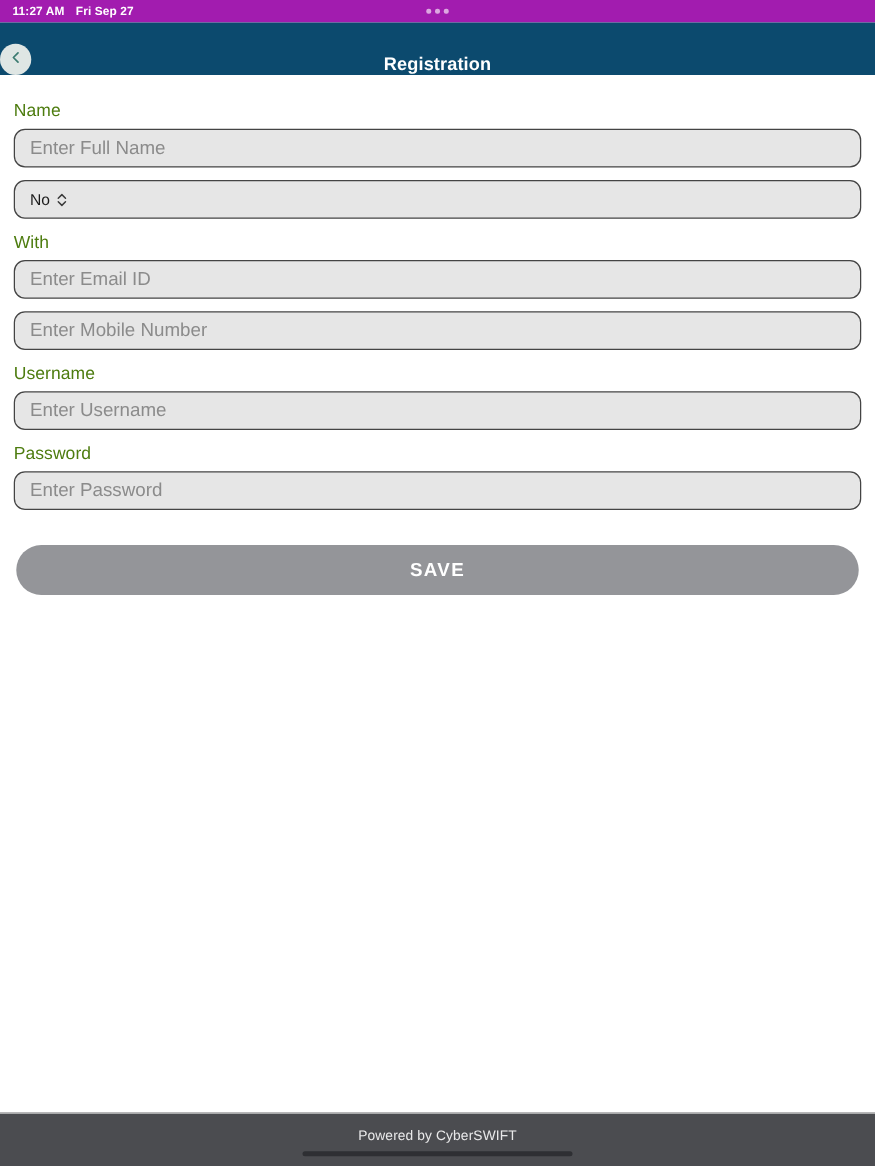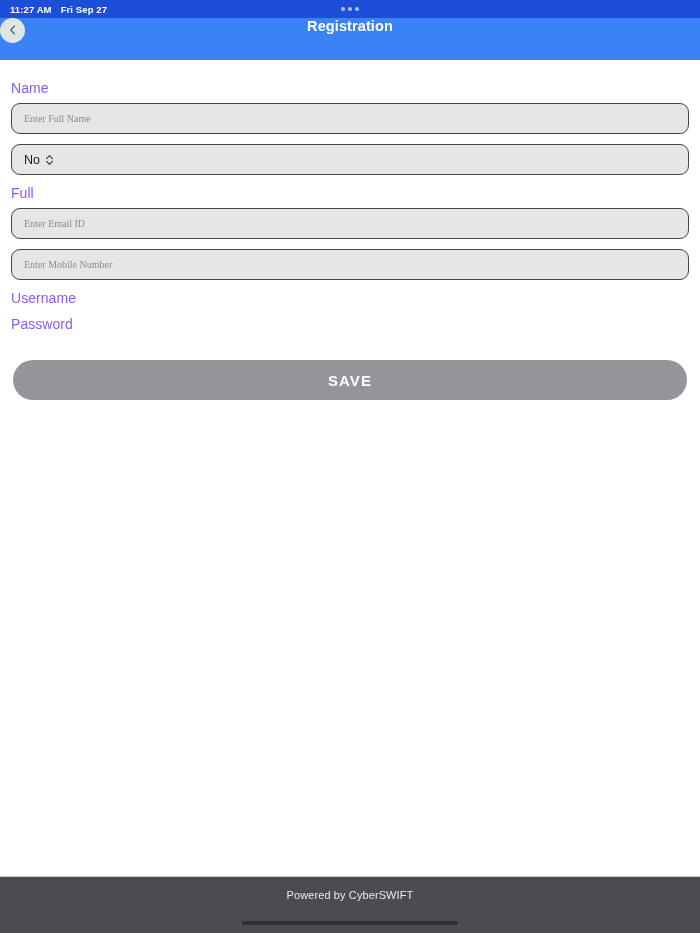--- a/index.html
+++ b/index.html
@@ -12,21 +12,21 @@
   body {
     font-family: "Liberation Sans", sans-serif;
     background: #ffffff;
     overflow: hidden;
     position: relative;
   }
 
   
   .status-bar {
     height: 18px;
-    background: #1d4ed8;
+    background: #a21caf;
     display: flex;
     align-items: center;
     padding: 0 10px;
     position: relative;
     color: #ffffff;
   }
   .status-left {
     display: flex;
     align-items: center;
     gap: 9px;
@@ -80,23 +80,23 @@
   .battery-fill {
     width: 100%;
     height: 100%;
     background: #ffffff;
     border-radius: 1px;
   }
 
   
   .nav-bar {
     height: 42px;
-    background: #3b82f6;
-    display: flex;
-    align-items: flex-start;
+    background: #0c4a6e;
+    display: flex;
+    align-items: flex-end;
     position: relative;
     padding: 0 0;
   }
   .back-button {
     width: 25px;
     height: 25px;
     border-radius: 50%;
     background: #dfe6e4;
     display: flex;
     align-items: center;
@@ -117,34 +117,34 @@
 
   
   .form-area {
     padding: 20px 11px 0 11px;
   }
   .field-group {
     margin-bottom: 10px;
   }
   .field-label {
     font-size: 14px;
-    color: #8b5cf6;
+    color: #4d7c0f;
     font-weight: 500;
     margin-bottom: 7px;
     letter-spacing: 0.05px;
   }
   .field-input {
     width: 100%;
     height: 31px;
     background: #e6e6e6;
     border: 1.3px solid #444444;
     border-radius: 9px;
     padding: 0 12px;
-    font-size: 10px;
-    font-family: Liberation Serif, serif;
+    font-size: 15px;
+    font-family: Liberation Sans, sans-serif;
     color: #be185d;
     outline: none;
     display: flex;
     align-items: center;
   }
   .field-input::placeholder { color: #8b8b8b; }
 
   .select-field {
     width: 100%;
     height: 31px;
@@ -186,21 +186,21 @@
     display: flex;
     align-items: center;
     justify-content: center;
   }
 
   
   .footer {
     position: absolute;
     left: 0; right: 0;
     bottom: 0;
-    height: 57px;
+    height: 43px;
     background: #4b4c50;
     border-top: 1px solid #c9c9c9;
     display: flex;
     flex-direction: column;
     align-items: center;
   }
   .footer-text {
     margin-top: 12px;
     color: #e9e9ea;
     font-size: 11px;
@@ -269,34 +269,36 @@
       <span class="chev-stack">
         <svg width="9" height="12" viewBox="0 0 9 12">
           <path d="M1.6 4.6 L4.5 1.7 L7.4 4.6" stroke="#3a3a3a" stroke-width="1.15" fill="none" stroke-linecap="round" stroke-linejoin="round"></path>
           <path d="M1.6 7.4 L4.5 10.3 L7.4 7.4" stroke="#3a3a3a" stroke-width="1.15" fill="none" stroke-linecap="round" stroke-linejoin="round"></path>
         </svg>
       </span>
     </div>
   </div>
 
   <div class="field-group">
-    <div class="field-label">Full</div>
+    <div class="field-label">With</div>
     <input class="field-input" type="text" placeholder="Enter Email ID" style="">
   </div>
 
   <div class="field-group">
     <input class="field-input" type="text" placeholder="Enter Mobile Number" style="">
   </div>
 
   <div class="field-group">
     <div class="field-label">Username</div>
+    <input class="field-input" type="text" placeholder="Enter Username" style="">
   </div>
 
   <div class="field-group">
     <div class="field-label">Password</div>
+    <input class="field-input" type="text" placeholder="Enter Password" style="">
   </div>
 </div>
 
 <div class="save-wrap">
   <button class="save-button">SAVE</button>
 </div>
 
 <div class="footer">
   <div class="footer-text">Powered by CyberSWIFT</div>
   <div class="home-indicator"></div>

